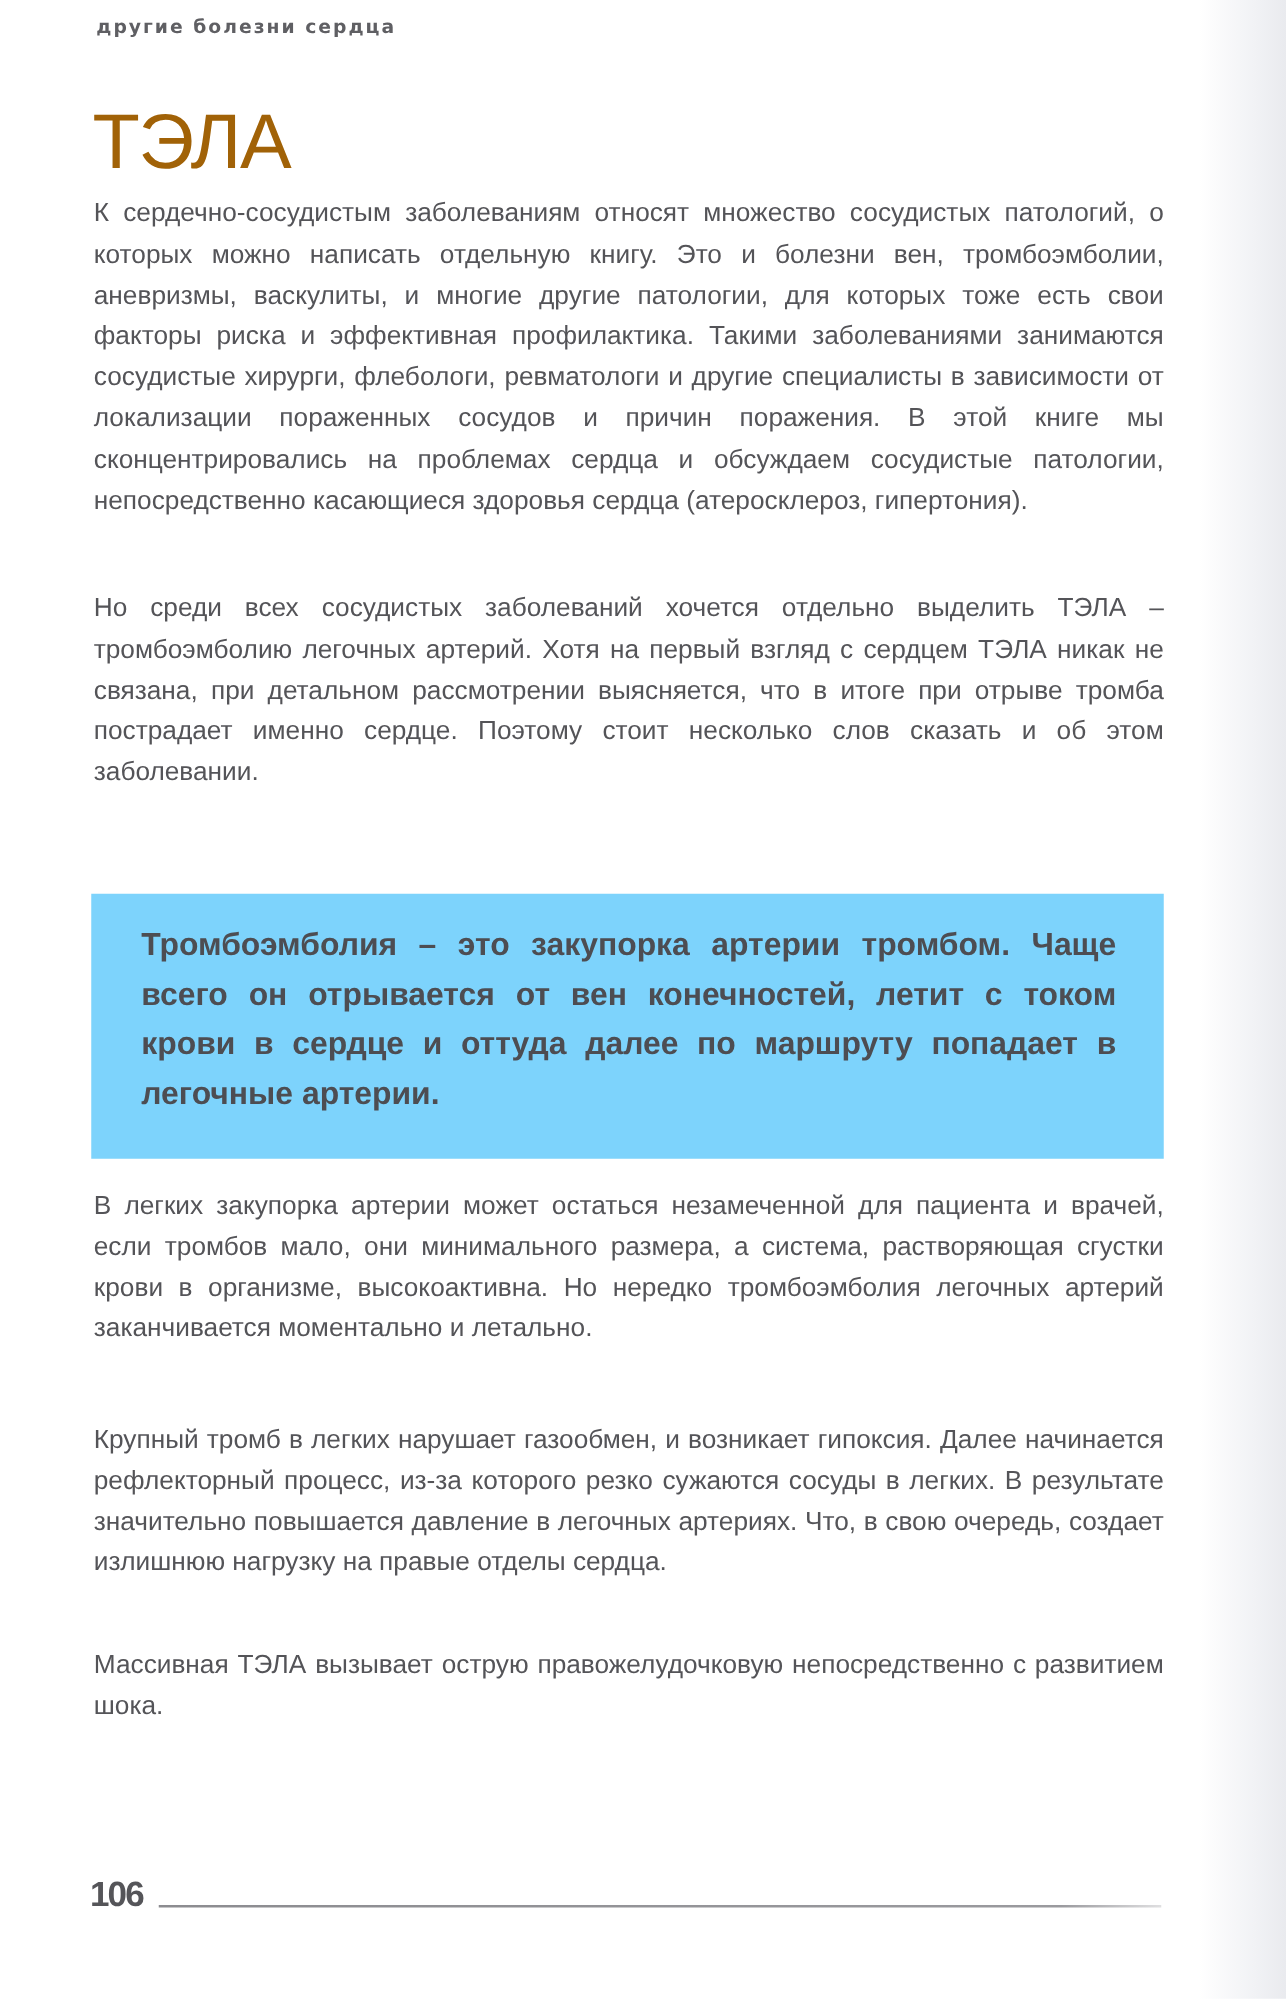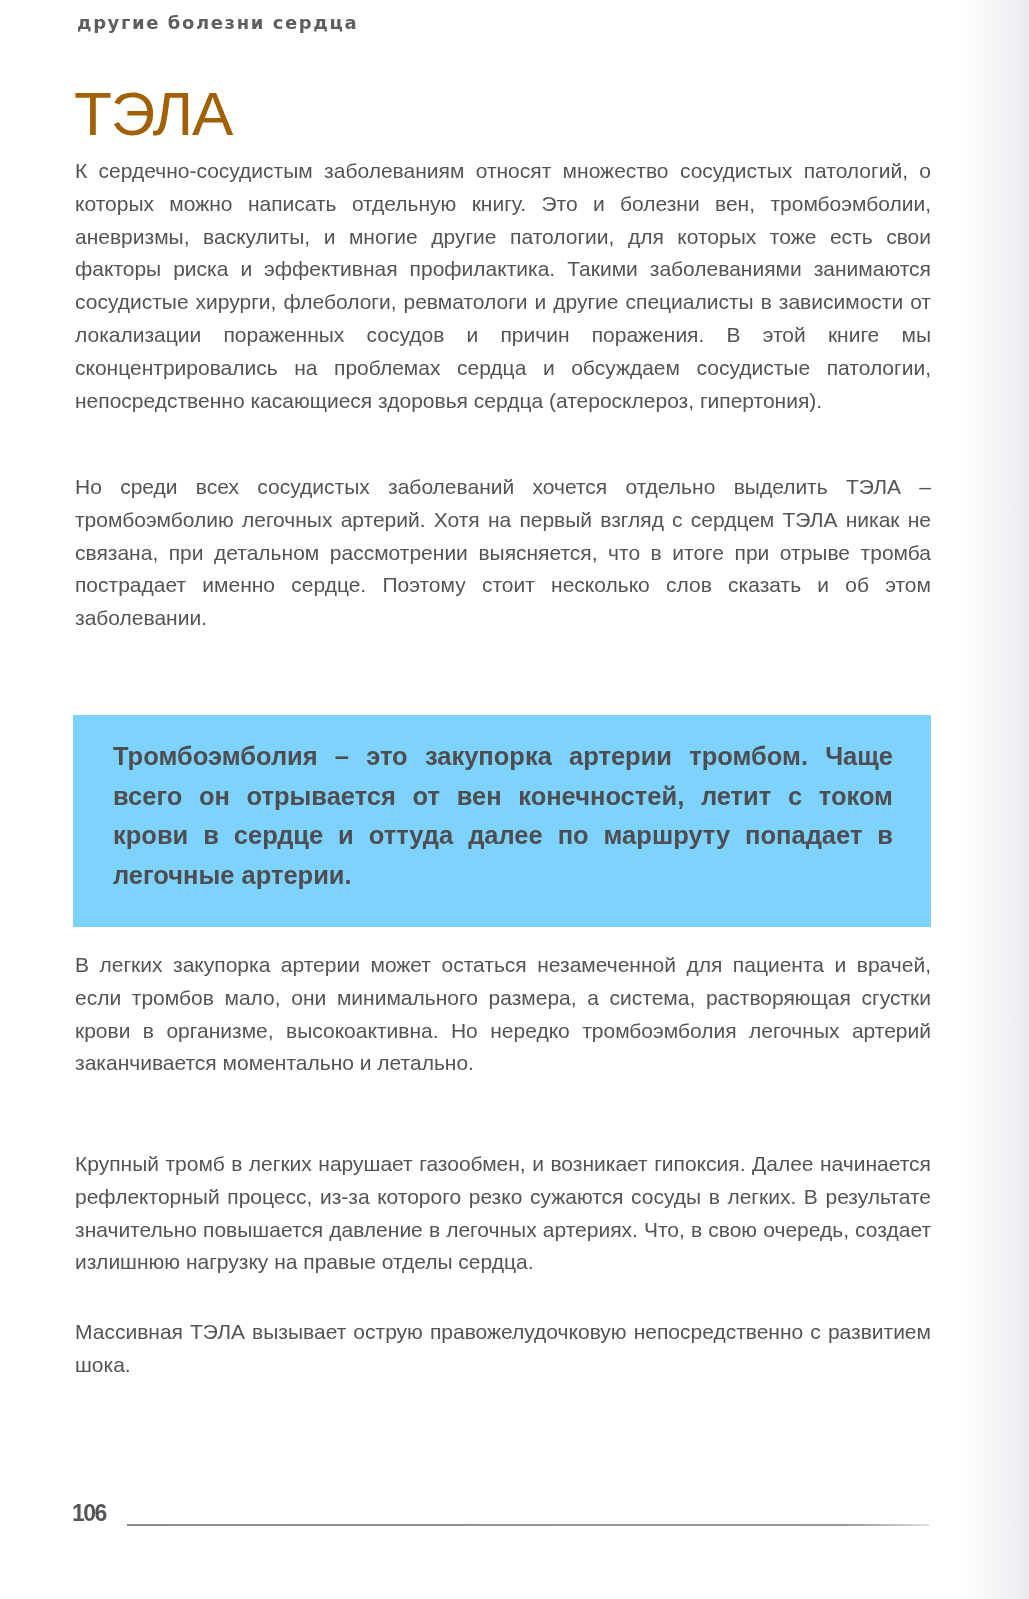--- a/index.html
+++ b/index.html
@@ -9,53 +9,53 @@
       font-family: "DejaVu Sans", sans-serif;
       color: #4a4a4c;
     }
     .page-edge {
       position: absolute; top: 0; right: 0; width: 70px; height: 1599px;
       background: linear-gradient(to right, rgba(255,255,255,0) 0%, #f1f2f5 65%, #e9eaee 100%);
     }
     .running-head {
       position: absolute; left: 77px; top: 12px;
       font-family: "DejaVu Sans", sans-serif; font-weight: bold;
-      font-size: 18px; letter-spacing: 1.6px; color: #5f5f63;
+      font-size: 15px; letter-spacing: 1.6px; color: #5f5f63;
     }
     .title {
       position: absolute; left: 74px; top: 86px;
       font-family: "Liberation Sans", sans-serif; font-weight: normal;
       font-size: 62px; letter-spacing: -1px; color: #a16207; line-height: 56px;
     }
     .body-text {
       position: absolute; left: 75px; width: 856px;
       font-family: "Liberation Sans", sans-serif;
       font-size: 21px; line-height: 32.8px; color: #545458;
       text-align: justify; text-align-last: left;
       margin: 0;
     }
     .p1 { top: 155px; }
     .p2 { top: 471px; }
     .p3 { top: 949px; }
-    .p4 { top: 1136px; margin-top: 12px; }
+    .p4 { top: 1136px; }
     .p5 { top: 1316px; }
     .callout {
       position: absolute; left: 73px; top: 715px; width: 858px; height: 212px;
       background: #7dd3fc;
     }
     .callout-text {
       position: absolute; left: 40px; top: 22px; width: 780px;
       font-family: "Liberation Sans", sans-serif; font-weight: bold;
       font-size: 25.5px; line-height: 39.5px; color: #4d4d52;
       text-align: justify; text-align-last: left; margin: 0;
     }
     .footer-num {
       position: absolute; left: 72px; top: 1500px;
       font-family: "Liberation Sans", sans-serif; font-weight: bold;
-      font-size: 23px; letter-spacing: -1.5px; color: #555559;
+      font-size: 28px; letter-spacing: -1.5px; color: #555559;
     }
     .footer-rule {
       position: absolute; left: 127px; top: 1524px; width: 802px; height: 1.5px;
       background: linear-gradient(to right, #8c8c90 0%, #9a9a9e 90%, rgba(150,150,155,0.3) 100%);
     }
   </style>
 </head>
 <body>
 
 <div class="page-edge"></div>

